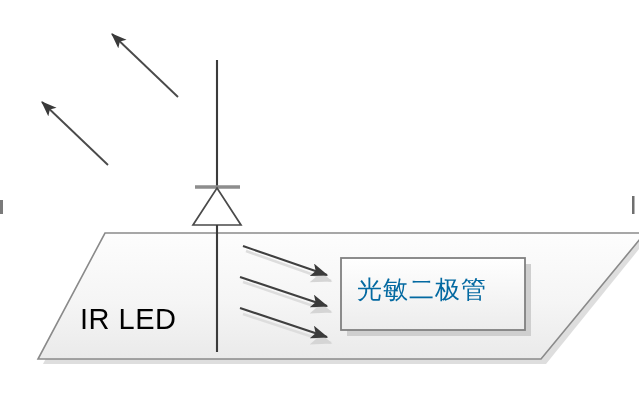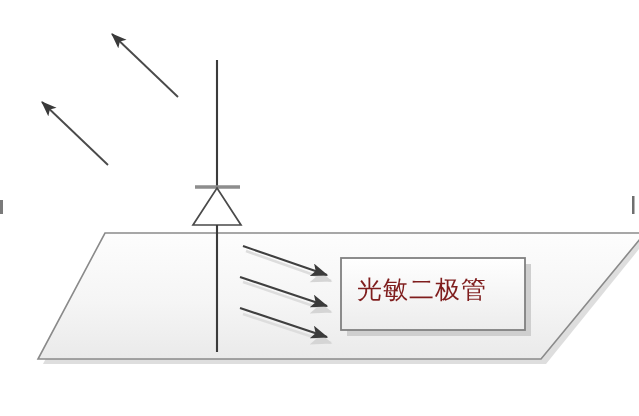--- a/index.html
+++ b/index.html
@@ -40,21 +40,21 @@
     top: 364px;
     font-size: 29px;
     letter-spacing: 0.5px;
   }
   #photodiode-label {
     left: 357px;
     top: 273px;
     font-size: 25px;
     font-family: Liberation Serif, serif;
     letter-spacing: 1px;
-    color: #7f1d1d;
+    color: #0369a1;
   }
 </style>
 </head>
 <body>
 
 <div id="canvas">
 
   <svg id="scene" width="639" height="416" viewBox="0 0 639 416">
 
     <defs>
@@ -96,17 +96,18 @@
 
     <line x1="243" y1="246" x2="327" y2="275" stroke="#3f3f3f" stroke-width="2.1" marker-end="url(#arrowHead)"></line>
     <line x1="240" y1="277" x2="327" y2="306" stroke="#3f3f3f" stroke-width="2.1" marker-end="url(#arrowHead)"></line>
     <line x1="240" y1="308" x2="327" y2="337" stroke="#3f3f3f" stroke-width="2.1" marker-end="url(#arrowHead)"></line>
 
     <rect x="347" y="264" width="184" height="72" fill="#cfcfcf"></rect>
     <rect x="341" y="258" width="184" height="72" fill="url(#boxGrad)" stroke="#808080" stroke-width="1.8"></rect>
 
   </svg>
 
+  <div class="label" id="ir-led-label">IR LED</div>
 
 
   <div class="label" id="photodiode-label">光敏二极管</div>
 
 </div>
 
 </body></html>

